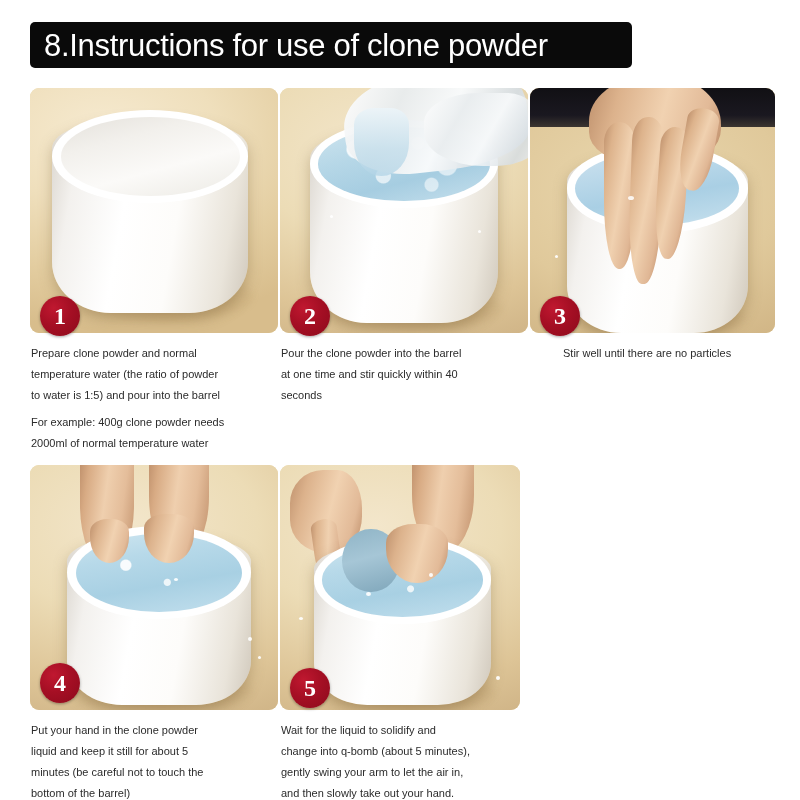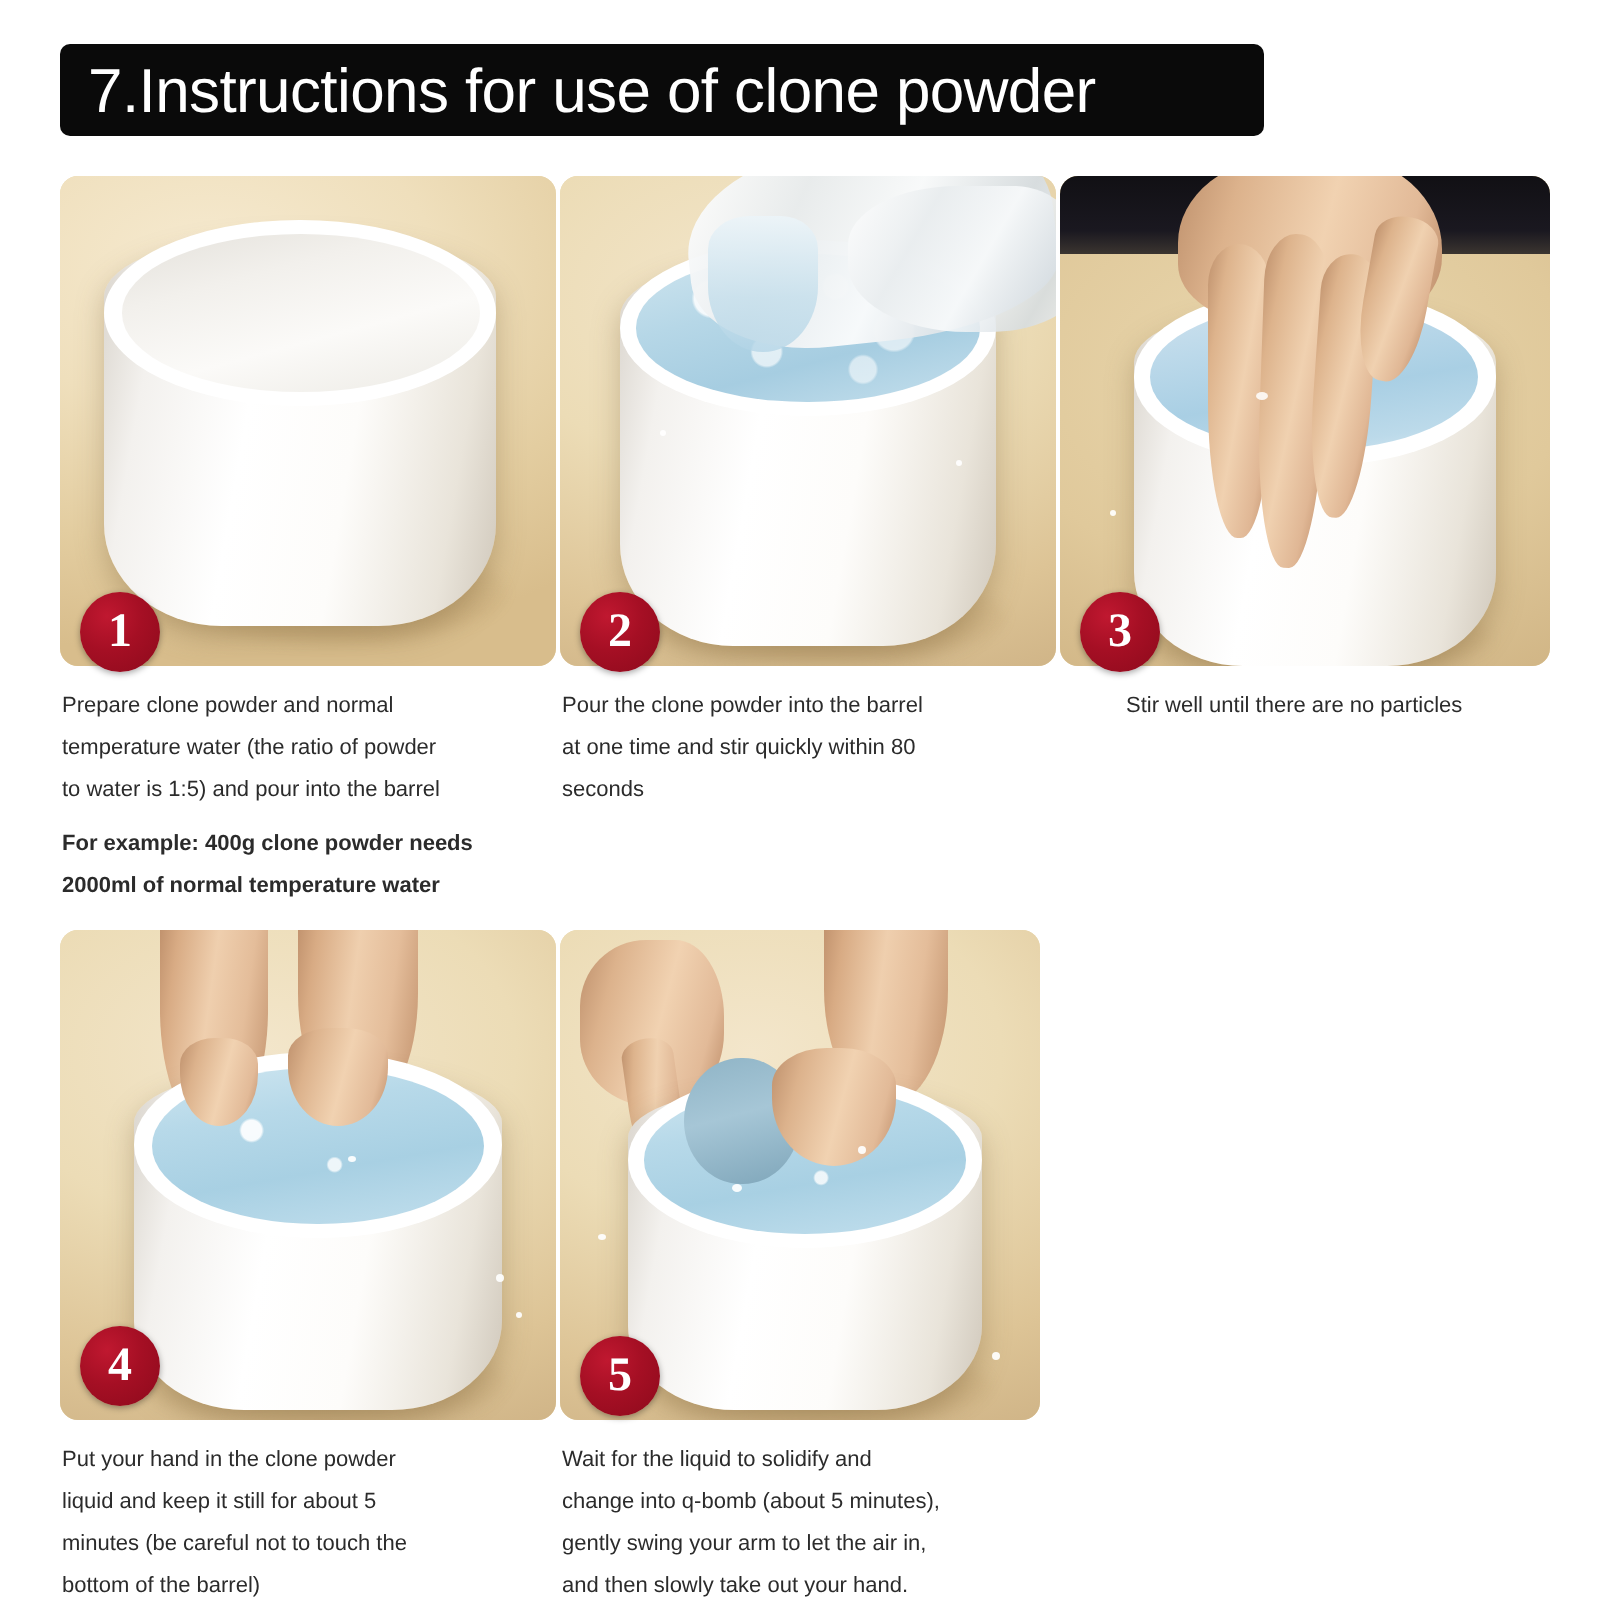--- a/index.html
+++ b/index.html
@@ -176,28 +176,27 @@
   
   .caption {
     position: absolute;
     font-size: 11px;
     line-height: 21px;
     color: #2b2b2b;
     white-space: pre-line;
   }
   .caption.second {
     margin-top: 0;
-    font-weight: bold;
   }
 </style>
 </head>
 <body>
 
 <div id="title-bar">
-  <div id="title-text">7.Instructions for use of clone powder</div>
+  <div id="title-text">8.Instructions for use of clone powder</div>
 </div>
 
 <div class="step" style="left:30px; top:88px;">
 
   <div class="photo" style="width:248px; height:245px;">
     <div class="scene">
       <div class="bg-table"></div>
       <div class="barrel-shadow" style="left:18%; top:74%; width:72%; height:22%;"></div>
 
       <div class="barrel" style="left:9%; top:12%; width:79%; height:80%;"></div>
@@ -237,21 +236,21 @@
       <div class="speck" style="left:80%; top:58%; width:3px; height:3px;"></div>
     </div>
   </div>
 
   <div class="badge" style="left:10px; top:208px;">
     <span>2</span>
   </div>
 </div>
 
 <div class="caption" style="left:281px; top:343px; width:255px;">Pour the clone powder into the barrel
-at one time and stir quickly within 80
+at one time and stir quickly within 40
 seconds</div>
 
 <div class="step" style="left:530px; top:88px;">
 
   <div class="photo" style="width:245px; height:245px;">
     <div class="scene">
       <div class="bg-table warm3"></div>
       <div class="dark-band"></div>
 
       <div class="barrel-shadow" style="left:16%; top:86%; width:72%; height:16%;"></div>

